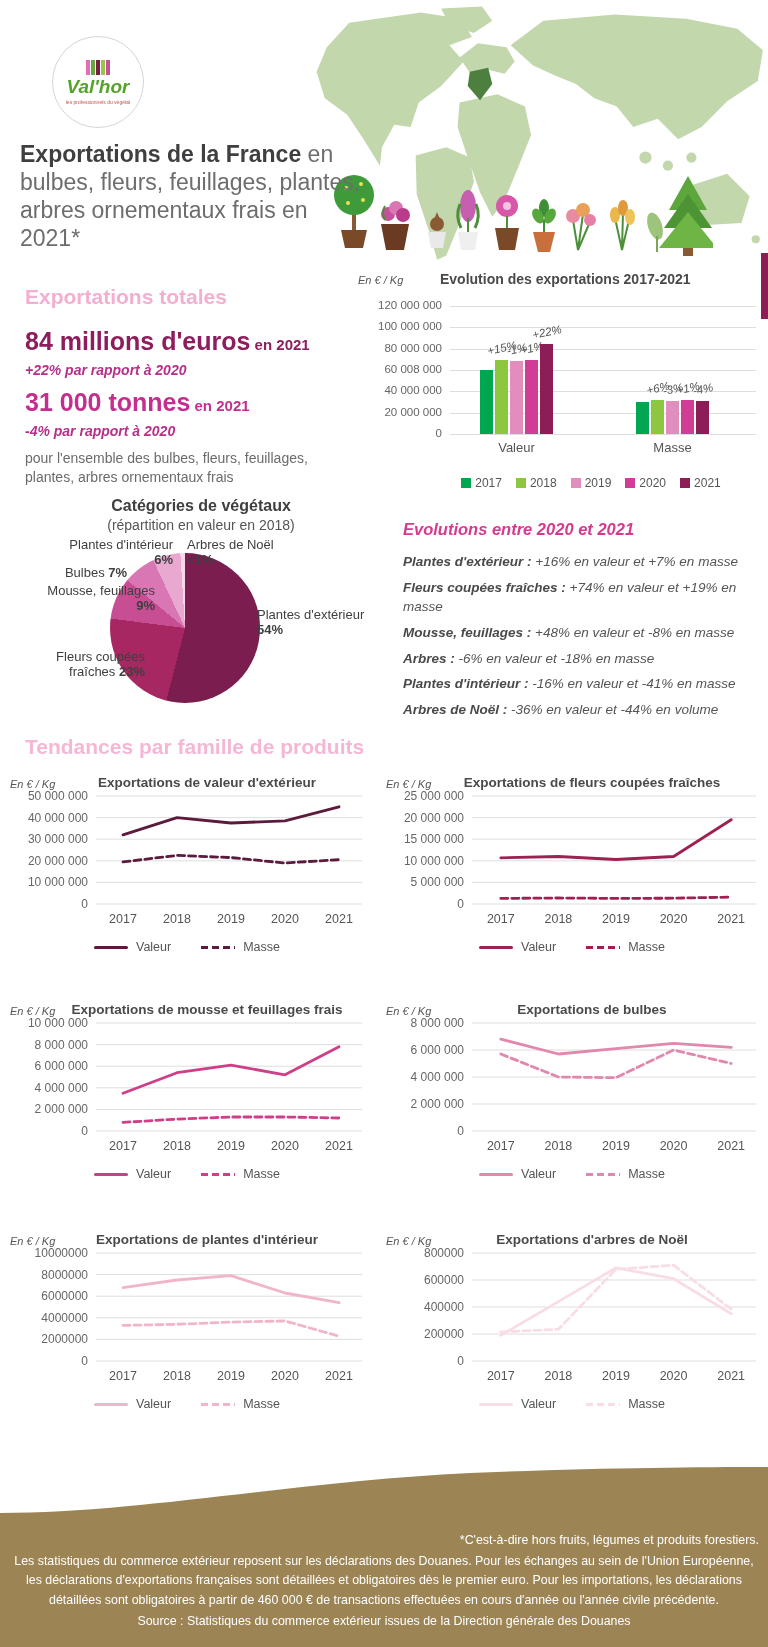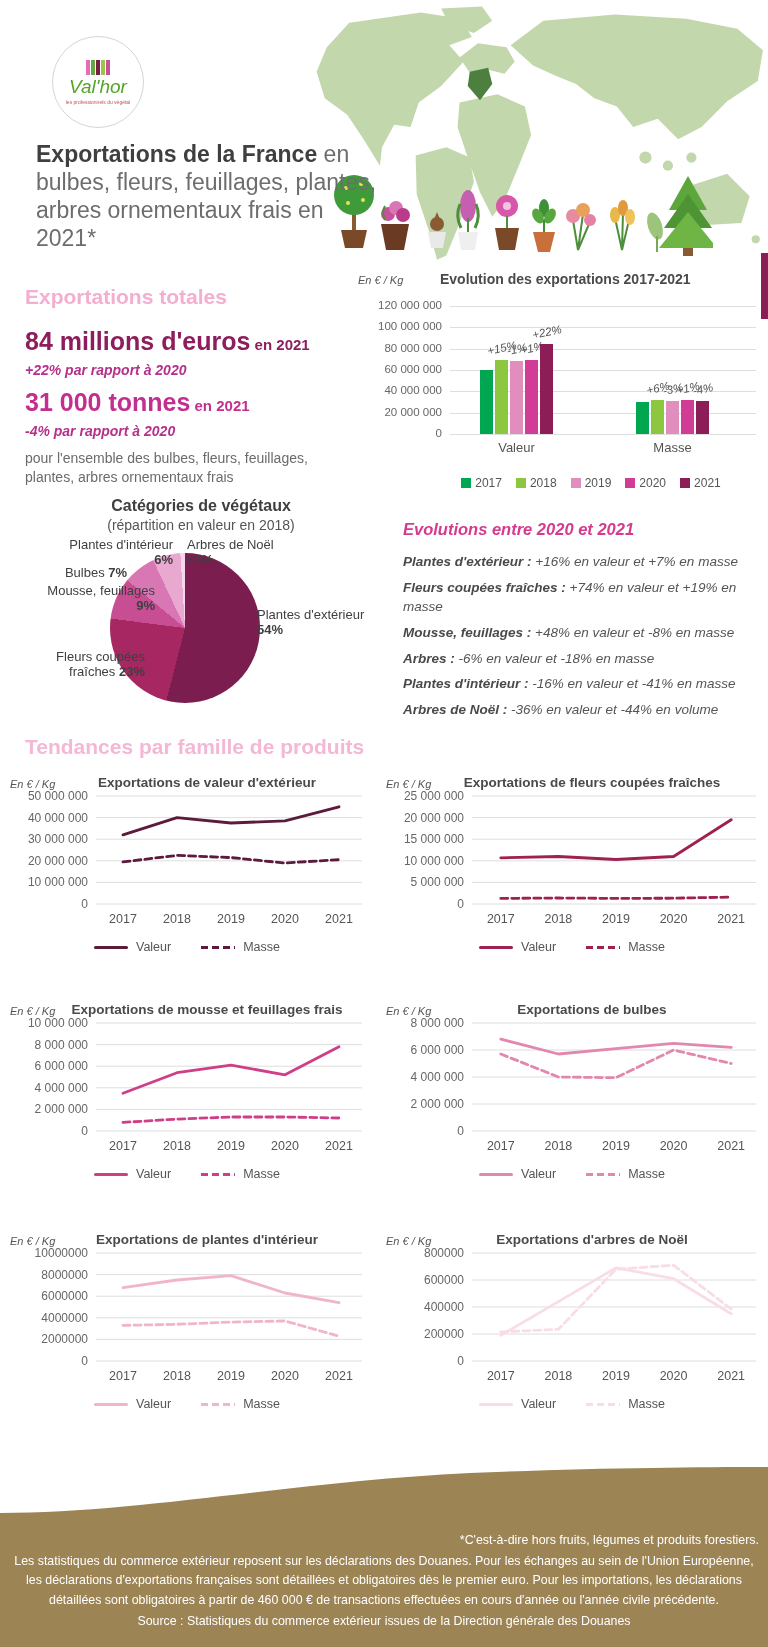--- a/index.html
+++ b/index.html
@@ -5,28 +5,28 @@
   html,body{margin:0;padding:0;background:#fff;}
   .page{position:relative;width:768px;height:1647px;background:#fff;overflow:hidden;
         font-family:"Liberation Sans",sans-serif;color:#555;}
 
   
   .logo{position:absolute;left:52px;top:36px;width:90px;height:90px;border:1px solid #d5d5d5;
         border-radius:50%;background:#fff;display:flex;flex-direction:column;align-items:center;
         justify-content:center;z-index:5;}
   .logo-stripes{display:flex;gap:1px;margin-bottom:2px;}
   .logo-stripes i{width:4px;height:15px;display:block;}
-  .logo-brand{font-size:19px;font-weight:normal;font-style:italic;color:#55a32b;line-height:1;}
+  .logo-brand{font-size:19px;font-weight:bold;font-style:italic;color:#55a32b;line-height:1;}
   .logo-tagline{font-size:5px;color:#c2554f;margin-top:3px;}
 
   .map{position:absolute;left:288px;top:4px;z-index:1;}
   .plants{position:absolute;left:333px;top:168px;z-index:2;}
   .edge-strip{position:absolute;right:0;top:253px;width:7px;height:66px;background:#8d1d57;}
 
-  .main-title{position:absolute;left:36px;top:140px;width:345px;font-size:23px;line-height:1.22;
+  .main-title{position:absolute;left:20px;top:140px;width:345px;font-size:23px;line-height:1.22;
               color:#6d6d6d;z-index:4;}
   .main-title b{color:#3f3f41;}
 
   
   .totals{position:absolute;left:25px;top:285px;width:322px;}
   .totals h2{margin:0 0 18px 0;font-size:21px;color:#f3aed1;}
   .tot-big1{font-size:25px;font-weight:bold;color:#8d1d5c;}
   .tot-big2{font-size:25px;font-weight:bold;color:#c22f8f;}
   .tot-suffix{font-size:15px;font-weight:bold;}
   .tot-delta{font-size:14px;font-weight:bold;font-style:italic;color:#b5308a;margin:6px 0 10px 0;}
@@ -218,21 +218,21 @@
       <span class="bc-title">Evolution des exportations 2017-2021</span>
     </div>
     <div class="bc-area" id="bar-area">
         <div class="bc-grid" style="top: 0px; left: 100px; right: 6px;"></div>
         <div class="bc-ylab" style="top: -7px;">120 000 000</div>
         <div class="bc-grid" style="top: 21.3333px; left: 100px; right: 6px;"></div>
         <div class="bc-ylab" style="top: 14.3333px;">100 000 000</div>
         <div class="bc-grid" style="top: 42.6667px; left: 100px; right: 6px;"></div>
         <div class="bc-ylab" style="top: 35.6667px;">80 000 000</div>
         <div class="bc-grid" style="top: 64px; left: 100px; right: 6px;"></div>
-        <div class="bc-ylab" style="top: 57px;">60 000 000</div>
+        <div class="bc-ylab" style="top: 57px;">60 008 000</div>
         <div class="bc-grid" style="top: 85.3333px; left: 100px; right: 6px;"></div>
         <div class="bc-ylab" style="top: 78.3333px;">40 000 000</div>
         <div class="bc-grid" style="top: 106.667px; left: 100px; right: 6px;"></div>
         <div class="bc-ylab" style="top: 99.6667px;">20 000 000</div>
         <div class="bc-grid" style="top: 128px; left: 100px; right: 6px;"></div>
         <div class="bc-ylab" style="top: 121px;">0</div>
         <div class="bc-group" style="left: 130px;">
           <div class="bc-bar" style="height: 64px; background: rgb(0, 166, 80);"></div>
           <div class="bc-bar" style="height: 73.6px; background: rgb(141, 198, 63);">
             <div class="bc-pct">+15%</div>

